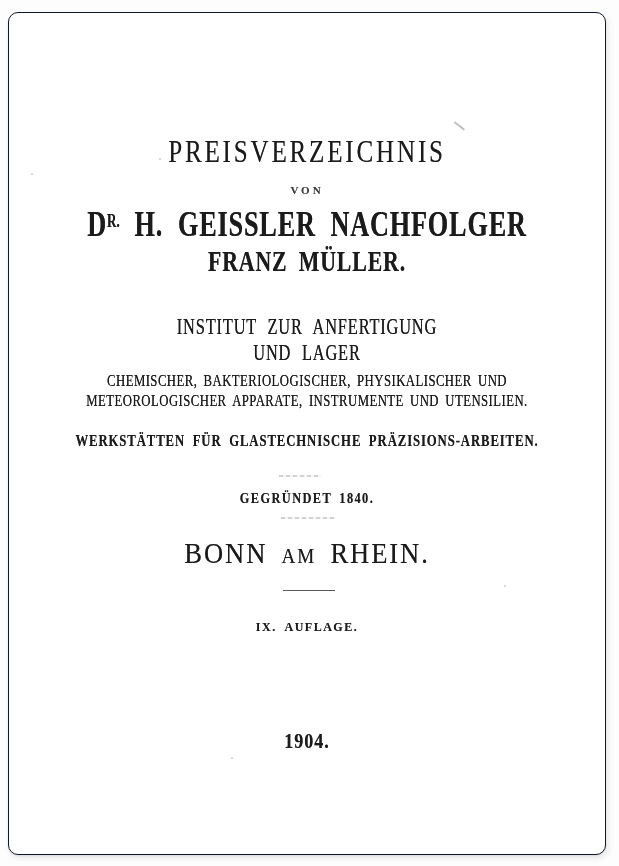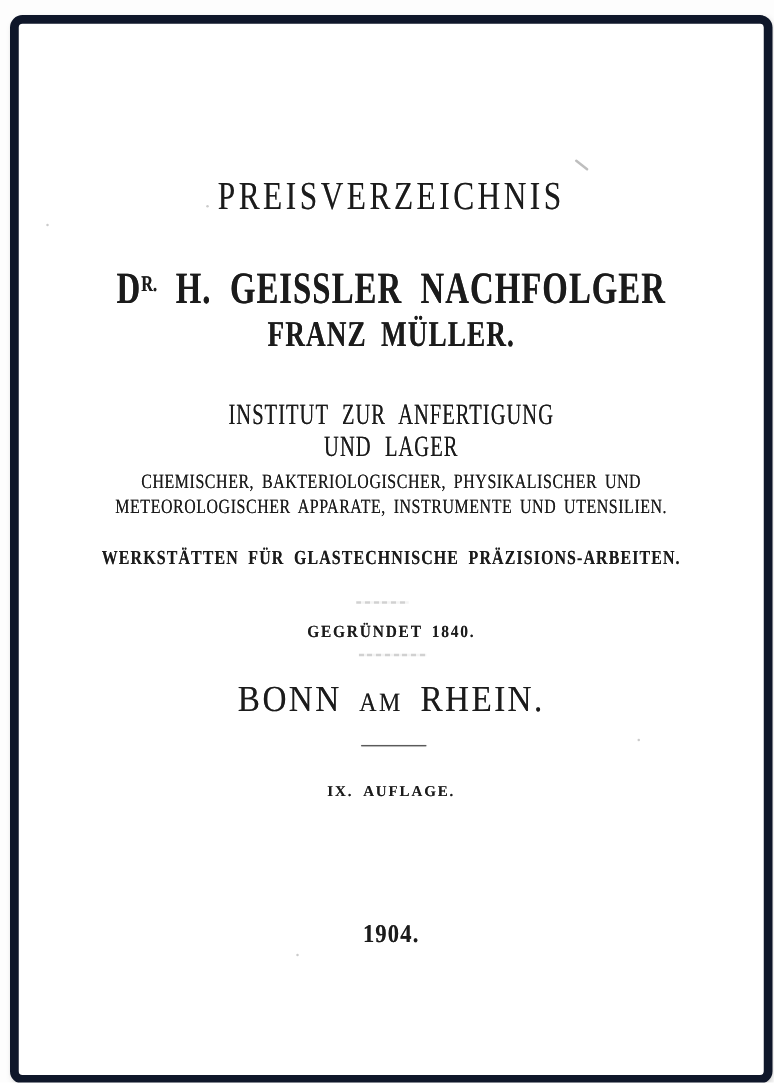--- a/index.html
+++ b/index.html
@@ -8,21 +8,21 @@
     background:#fdfdfd;
     overflow:hidden;
     font-family:"Liberation Serif","DejaVu Serif",serif;
     position:relative;
   }
   .scan-page{
     position:absolute;
     left:8px;top:12px;
     width:596px;height:841px;
     background:#ffffff;
-    border:7px solid #0f172a;
+    border:1px solid #0f172a;
     border-radius:10px;
     box-shadow:2px 3px 6px rgba(0,0,0,.10), 0 1px 2px rgba(0,0,0,.06);
   }
   .line{
     position:absolute;left:0;width:100%;
     text-align:center;
     color:#1b1b1b;
     white-space:nowrap;
     line-height:1.2;
   }
@@ -175,20 +175,21 @@
   .speck-3{ top:572px;left:495px; }
   .speck-4{ top:744px;left:222px; }
 </style>
 </head>
 <body>
 
 <div class="scan-page">
 
   <div class="line t-title">PREISVERZEICHNIS</div>
 
+  <div class="line t-von">VON</div>
 
   <div class="line t-name"><span>D</span><span class="sup">R.</span> <span>H. GEISSLER NACHFOLGER</span></div>
 
   <div class="line t-name2">FRANZ MÜLLER.</div>
 
   <div class="line t-inst1">INSTITUT ZUR ANFERTIGUNG</div>
   <div class="line t-inst2">UND LAGER</div>
 
   <div class="line t-desc1">CHEMISCHER, BAKTERIOLOGISCHER, PHYSIKALISCHER UND</div>
   <div class="line t-desc2">METEOROLOGISCHER APPARATE, INSTRUMENTE UND UTENSILIEN.</div>

